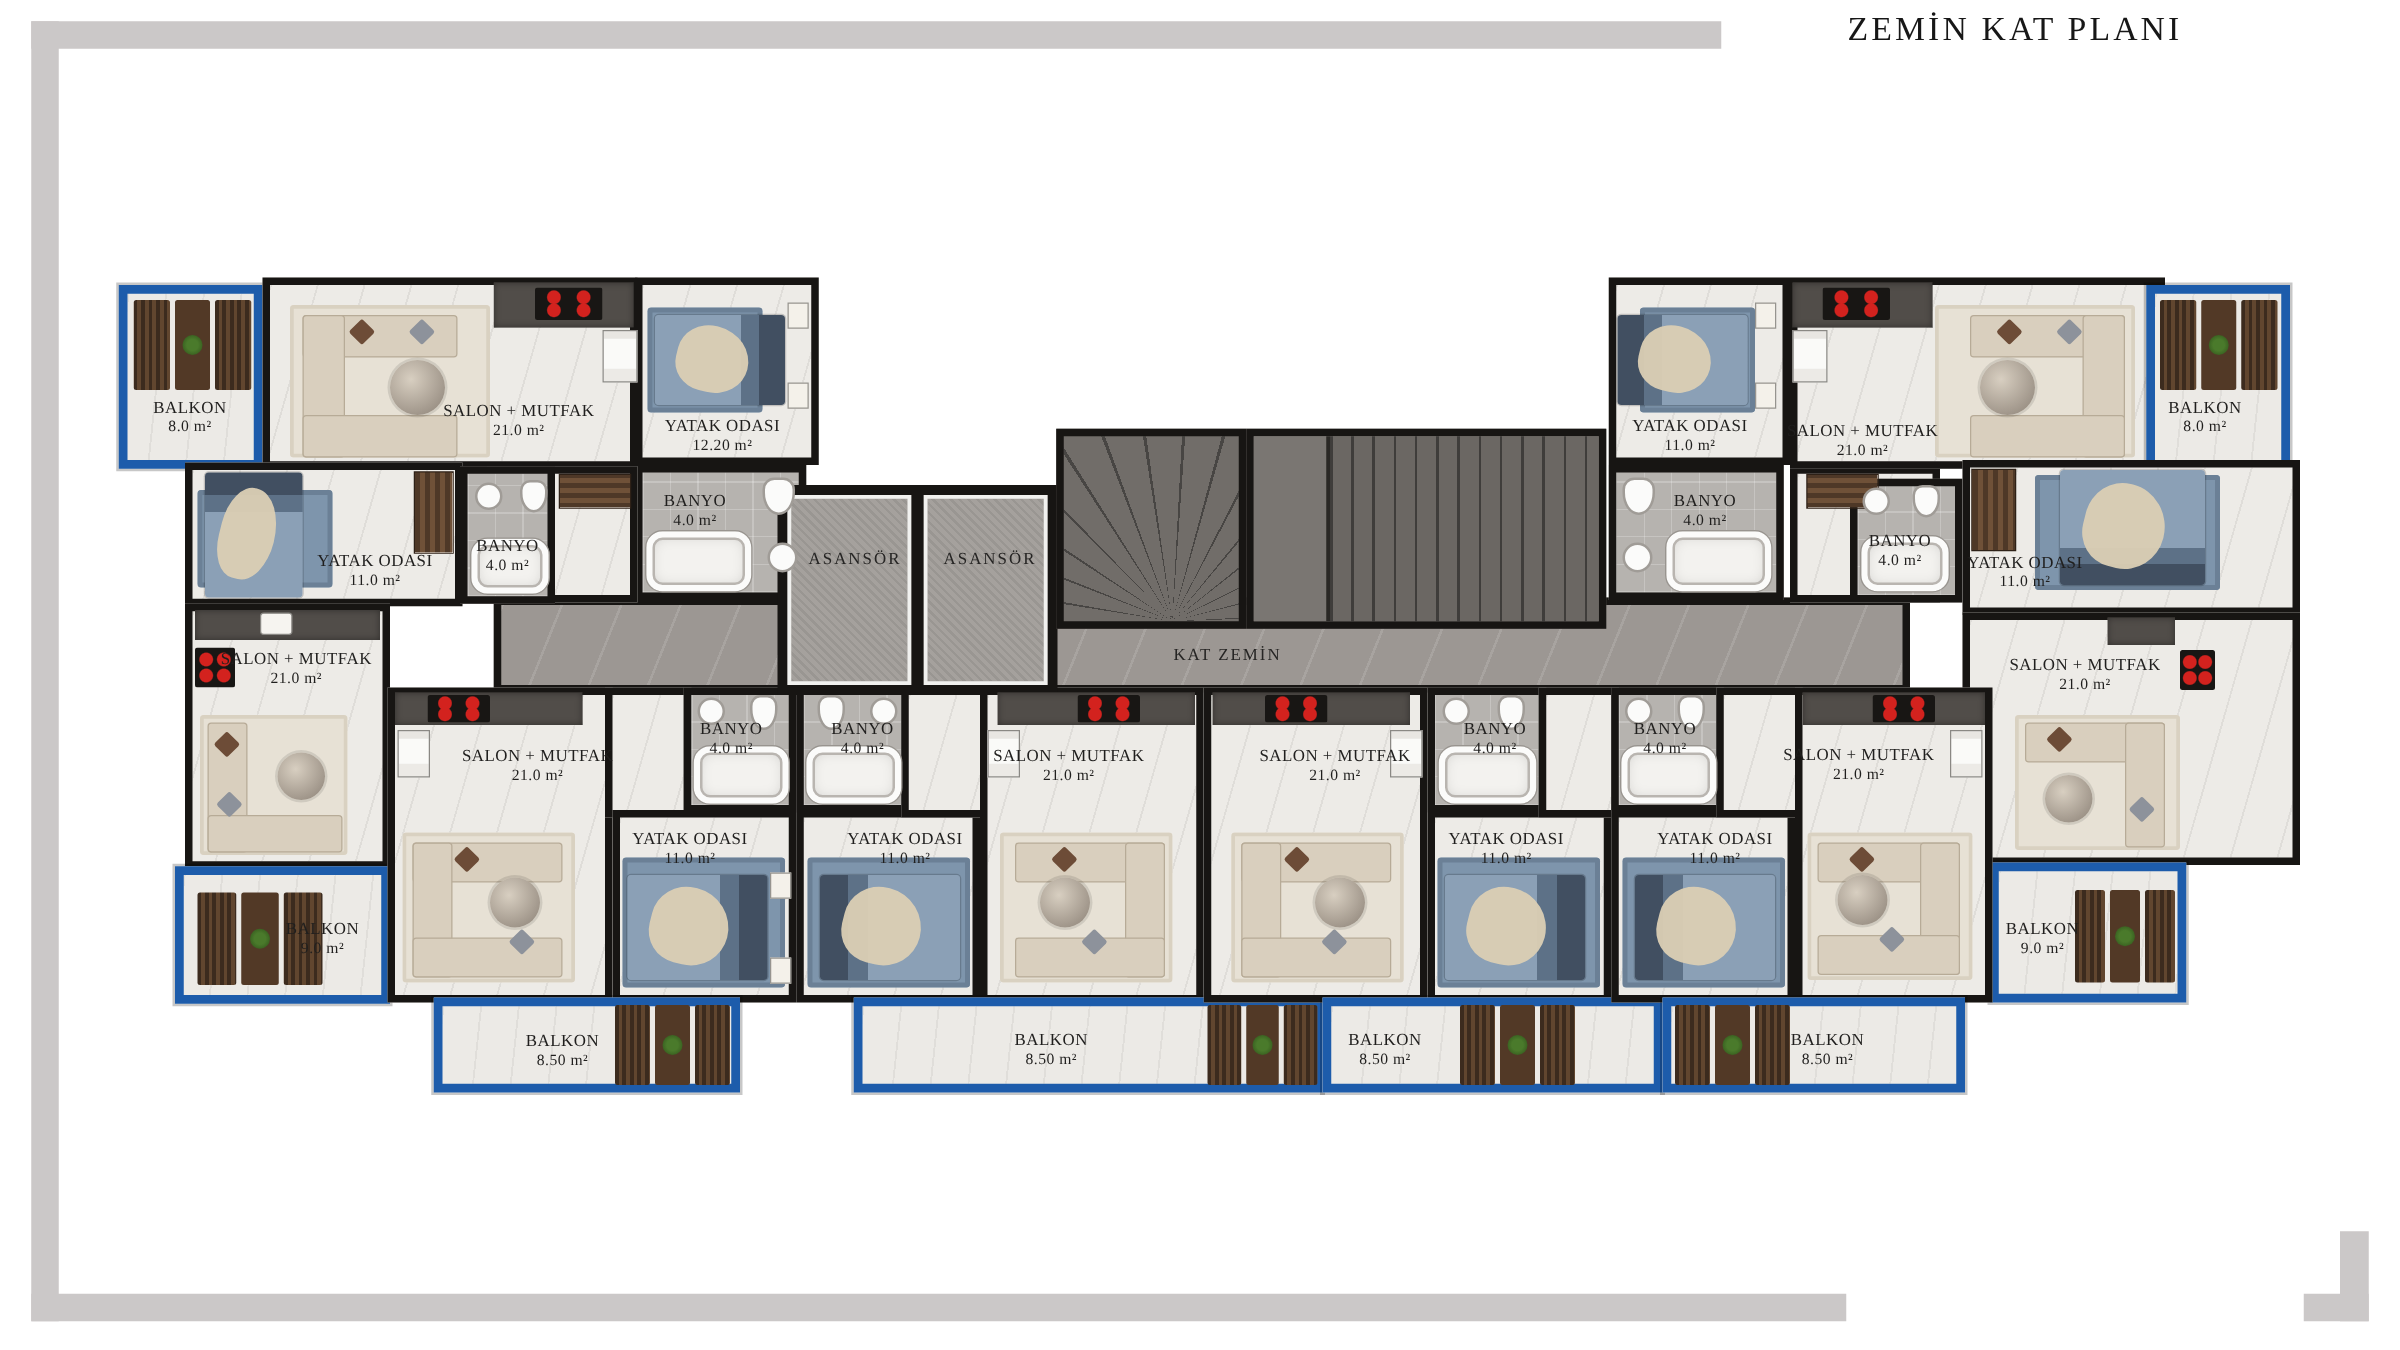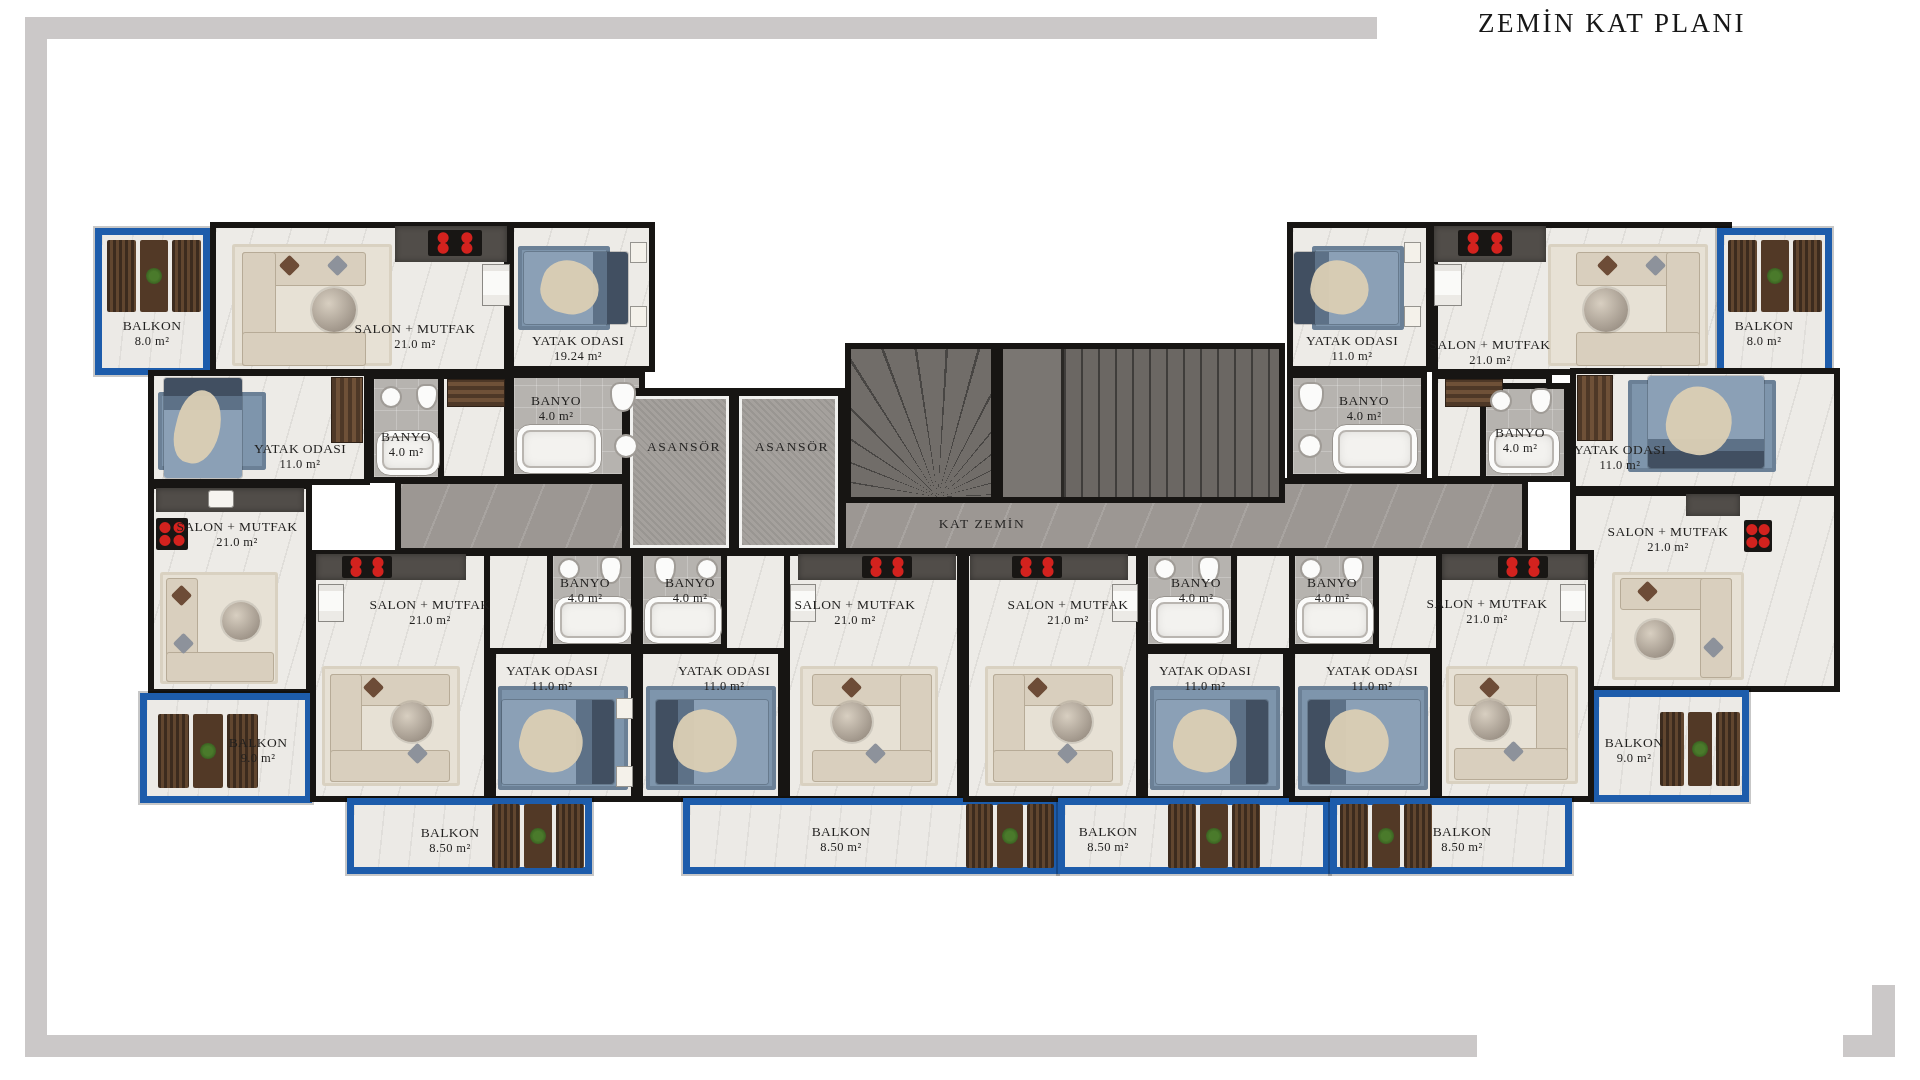--- a/index.html
+++ b/index.html
@@ -346,21 +346,21 @@
     <div class="lbl" style="left:152px;top:333px;">
         <span class="n">BALKON</span>
         <span class="a">8.0 m²</span>
       </div>
     <div class="lbl" style="left:415px;top:336px;">
         <span class="n">SALON + MUTFAK</span>
         <span class="a">21.0 m²</span>
       </div>
     <div class="lbl" style="left:578px;top:348px;">
         <span class="n">YATAK ODASI</span>
-        <span class="a">19.24 m²</span>
+        <span class="a">12.20 m²</span>
       </div>
     <div class="lbl" style="left:556px;top:408px;">
         <span class="n">BANYO</span>
         <span class="a">4.0 m²</span>
       </div>
     <div class="lbl" style="left:300px;top:456px;">
         <span class="n">YATAK ODASI</span>
         <span class="a">11.0 m²</span>
       </div>
     <div class="lbl" style="left:406px;top:444px;">

